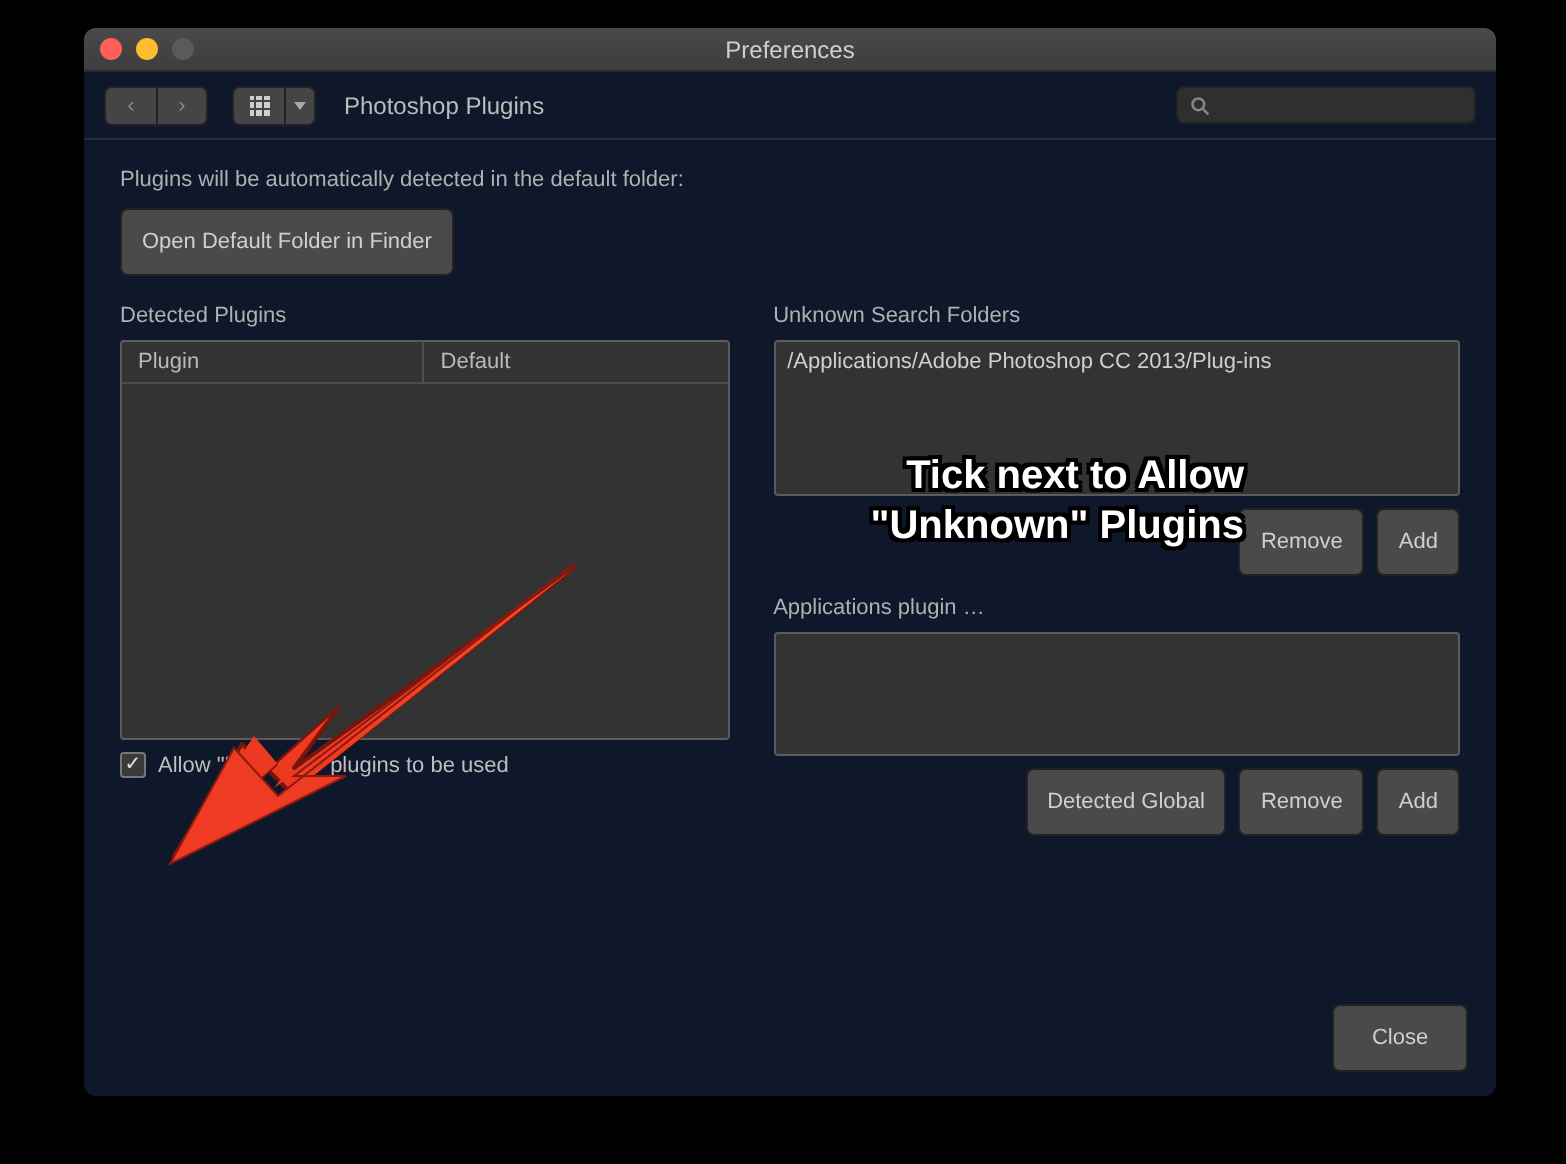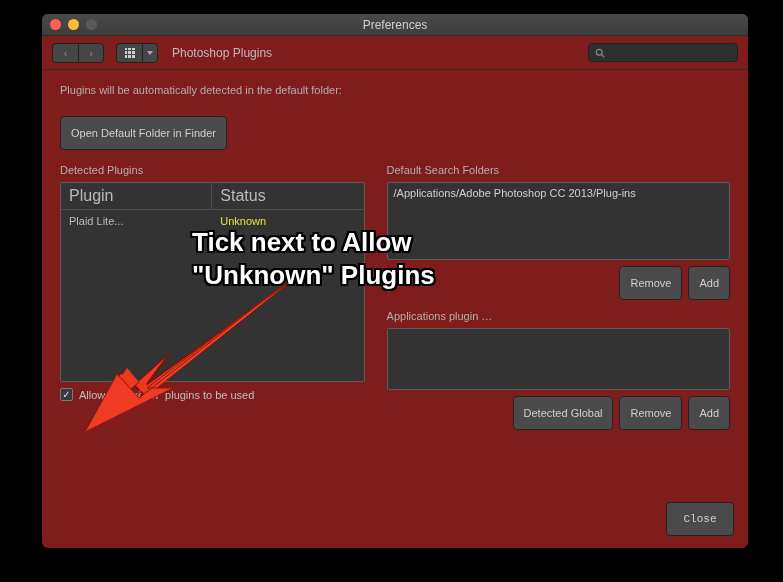--- a/index.html
+++ b/index.html
@@ -10,21 +10,21 @@
     color: #bfbfbf;
     width: 783px;
     height: 582px;
     position: relative;
     overflow: hidden;
   }
   .window {
     position: absolute;
     left: 42px; top: 14px;
     width: 706px; height: 534px;
-    background: #7f1d1d;
+    background: #0f172a;
     border-radius: 6px;
     box-shadow: 0 18px 40px rgba(0,0,0,0.55), 0 0 0 1px rgba(0,0,0,0.3);
     display: flex;
     flex-direction: column;
   }
   .titlebar {
     height: 22px;
     position: relative;
     display: flex;
     align-items: center;
@@ -79,21 +79,21 @@
     width: 150px; height: 19px;
     background: #2f2f2f;
     border: 1px solid #222;
     border-radius: 4px;
     display: flex; align-items: center;
     padding: 0 6px;
     gap: 4px;
   }
   .search svg { width: 10px; height: 10px; fill: none; stroke: #888; stroke-width: 1.5; }
   .content { flex: 1; padding: 14px 18px 10px; display: flex; flex-direction: column; }
-  .hint { color: #b0b0b0; margin-bottom: 20px; }
+  .hint { color: #b0b0b0; margin-bottom: 8px; }
   .btn {
     display: inline-flex; align-items: center; justify-content: center;
     height: 20px;
     padding: 16px 10px;
     background: #4a4a4a;
     border: 1px solid #222;
     border-radius: 4px;
     color: #cfcfcf;
     font-size: 11px;
     cursor: default;
@@ -107,21 +107,21 @@
   .panel {
     background: #333;
     border: 1px solid #5b5b5b;
     border-radius: 2px;
     color: #bababa;
   }
   .detect-panel { height: 200px; display: flex; flex-direction: column; }
   .thead { display: flex; border-bottom: 1px solid #4d4d4d; }
   .th {
     padding: 4px 8px;
-    font-size: 16px;
+    font-size: 11px;
     color: #bababa;
   }
   .th:first-child { border-right: 1px solid #4d4d4d; }
   .thead .th { flex: 0 0 50%; }
   .trow { display: flex; }
   .td { flex: 0 0 50%; padding: 5px 8px; font-size: 11px; }
   .td.status { color: #e6e23a; }
   .folders-panel { height: 78px; padding: 4px 6px; font-size: 11px; color: #cfcfcf; overflow: hidden; }
   .row-btns { display: flex; justify-content: flex-end; gap: 6px; margin-top: 6px; }
   .autod-panel { height: 62px; }
@@ -133,31 +133,31 @@
     border-radius: 2px;
     display: inline-flex; align-items: center; justify-content: center;
   }
   .chk.checked::after {
     content: "✓";
     font-size: 10px;
     color: #e0e0e0;
     line-height: 1;
   }
   .foot-note { text-align: center; color: #b7b7b7; margin-top: 10px; font-size: 11px; }
-  .footer { display: flex; justify-content: flex-end; padding: 10px 14px 12px; font-family: Liberation Mono, monospace; }
+  .footer { display: flex; justify-content: flex-end; padding: 10px 14px 12px; }
   
   .overlay { position: absolute; left: 42px; top: 14px; width: 706px; height: 534px; pointer-events: none; }
   .callout {
     position: absolute;
     left: 150px; top: 212px;
     width: 430px;
-    font-size: 26px;
+    font-size: 20px;
     font-weight: 800;
     color: #fff;
-    text-align: left;
+    text-align: right;
     line-height: 1.25;
     text-shadow:
       -2px -2px 0 #000, 2px -2px 0 #000, -2px 2px 0 #000, 2px 2px 0 #000,
       0 -2px 0 #000, 0 2px 0 #000, -2px 0 0 #000, 2px 0 0 #000;
   }
   .arrow { position: absolute; left: 35px; top: 262px; width: 225px; height: 160px; }
 </style>
 </head>
 <body>
 
@@ -214,35 +214,31 @@
     <div class="btn-row">
       <div class="btn">Open Default Folder in Finder</div>
     </div>
 
     <div class="cols">
       <div class="col left">
         <div class="section-label">Detected Plugins</div>
         <div class="panel detect-panel">
           <div class="thead">
             <div class="th">Plugin</div>
-            <div class="th">Status</div>
-          </div>
-          <div class="trow">
-            <div class="td">Plaid Lite...</div>
-            <div class="td status">Unknown</div>
+            <div class="th">Default</div>
           </div>
         </div>
         <div class="check-row">
           <span class="chk checked"></span>
           <span>Allow "Unknown" plugins to be used</span>
         </div>
       </div>
 
       <div class="col right">
-        <div class="section-label">Default Search Folders</div>
+        <div class="section-label">Unknown Search Folders</div>
         <div class="panel folders-panel">
           <div>/Applications/Adobe Photoshop CC 2013/Plug-ins</div>
         </div>
         <div class="row-btns">
           <div class="btn">Remove</div>
           <div class="btn">Add</div>
         </div>
 
         <div class="section-label" style="margin-top:10px">Applications plugin …</div>
         <div class="panel autod-panel"></div>

